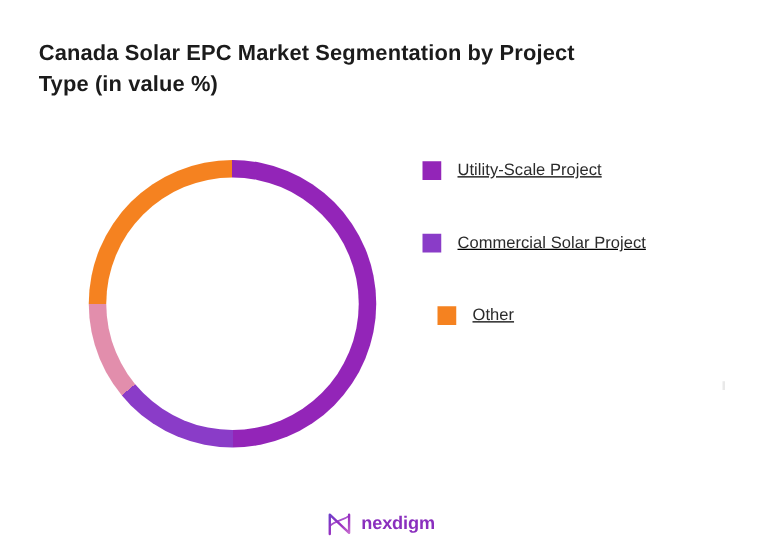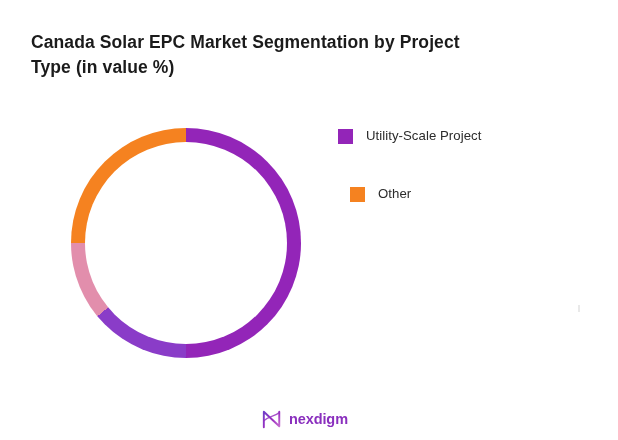--- a/index.html
+++ b/index.html
@@ -59,20 +59,21 @@
     background: #ffffff;
     border-radius: 50%;
   }
 
   
   #legend {
     position: absolute;
     left: 338px;
     top: 128px;
     width: 250px;
+    text-decoration: underline;
   }
   .legend-row {
     display: flex;
     align-items: flex-start;
     height: 58px;
   }
   .legend-row:last-child {
     height: auto;
     padding-left: 12px;
   }
@@ -135,20 +136,24 @@
     <div id="donut-hole" style="width: 202.4px; height: 202.4px; margin-left: -101.2px; margin-top: -101.2px;"></div>
   </div>
 
   <div id="legend">
 
     <div class="legend-row">
       <span class="legend-swatch" style="background: rgb(147, 37, 184);"></span>
       <span class="legend-label">Utility-Scale Project</span>
     </div>
 
+    <div class="legend-row">
+      <span class="legend-swatch" style="background: rgb(138, 60, 200);"></span>
+      <span class="legend-label">Commercial Solar Project</span>
+    </div>
 
 
     <div class="legend-row">
       <span class="legend-swatch" style="background: rgb(245, 130, 32);"></span>
       <span class="legend-label">Other</span>
     </div>
 
   </div>
 
   <div id="footer-logo">

